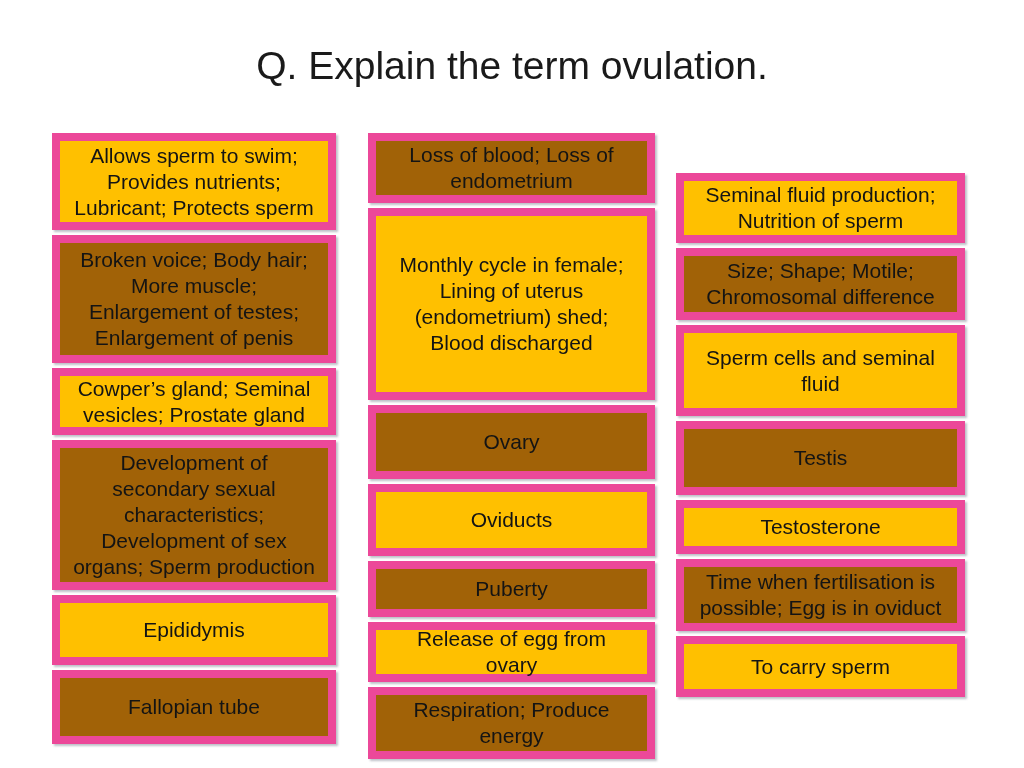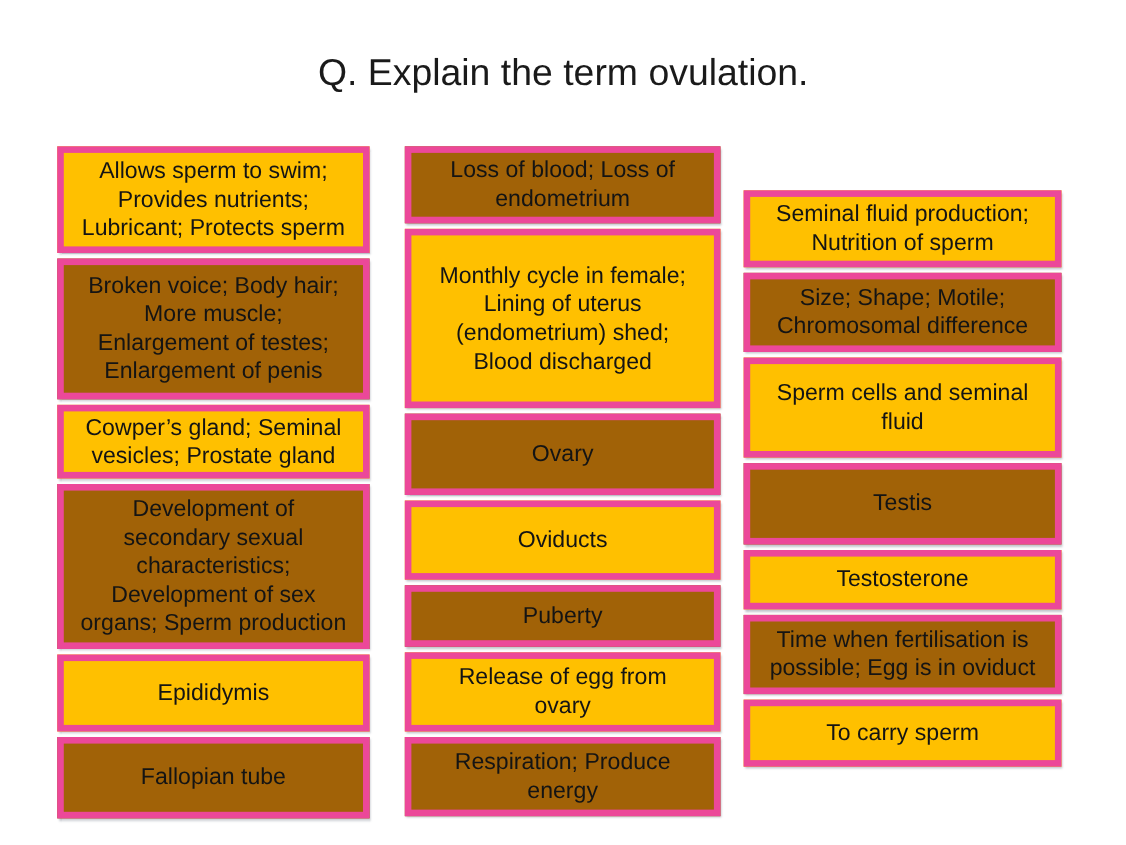--- a/index.html
+++ b/index.html
@@ -7,38 +7,38 @@
     position:relative;
     width:1024px;height:768px;
     background:#ffffff;
     font-family:"Liberation Sans", sans-serif;
     overflow:hidden;
   }
   .title{
     position:absolute;
     top:48px;left:0;width:100%;
     text-align:center;
-    font-size:34px;
+    font-size:39px;
     line-height:36px;
     color:#1a1a1a;
   }
   .col{
     position:absolute;
     top:133px;
     display:flex;
     flex-direction:column;
     gap:5px;
   }
   .col-left  {left:52px;  width:284px;}
   .col-mid   {left:368px; width:287px;}
   .col-right {left:676px; width:289px;margin-top:40px;}
   .box{
     box-sizing:border-box;
     flex:0 0 auto;
-    border:6px solid #ec4899;
+    border:8px solid #ec4899;
     display:flex;
     align-items:center;
     justify-content:center;
     text-align:center;
     padding:2px 3px;
     font-size:21px;
     line-height:26px;
     color:#141414;
     white-space:pre-line;
     box-shadow:1.5px 2px 2px rgba(110,120,135,0.45);
@@ -68,28 +68,28 @@
 characteristics;
 Development of sex
 organs; Sperm production</div>
     <div class="box gold" style="height:70px">Epididymis</div>
     <div class="box blue" style="height:74px">Fallopian tube</div>
   </div>
 
   <div class="col col-mid">
     <div class="box blue" style="height:70px">Loss of blood; Loss of
 endometrium</div>
-    <div class="box gold" style="height:163px">Monthly cycle in female;
+    <div class="box gold" style="height:192px">Monthly cycle in female;
 Lining of uterus
 (endometrium) shed;
 Blood discharged</div>
     <div class="box blue" style="height:74px">Ovary</div>
     <div class="box gold" style="height:72px">Oviducts</div>
     <div class="box blue" style="height:56px">Puberty</div>
-    <div class="box gold" style="height:72px">Release of egg from
+    <div class="box gold" style="height:60px">Release of egg from
 ovary</div>
     <div class="box blue" style="height:72px">Respiration; Produce
 energy</div>
   </div>
 
   <div class="col col-right">
     <div class="box gold" style="height:70px">Seminal fluid production;
 Nutrition of sperm</div>
     <div class="box blue" style="height:72px">Size; Shape; Motile;
 Chromosomal difference</div>

